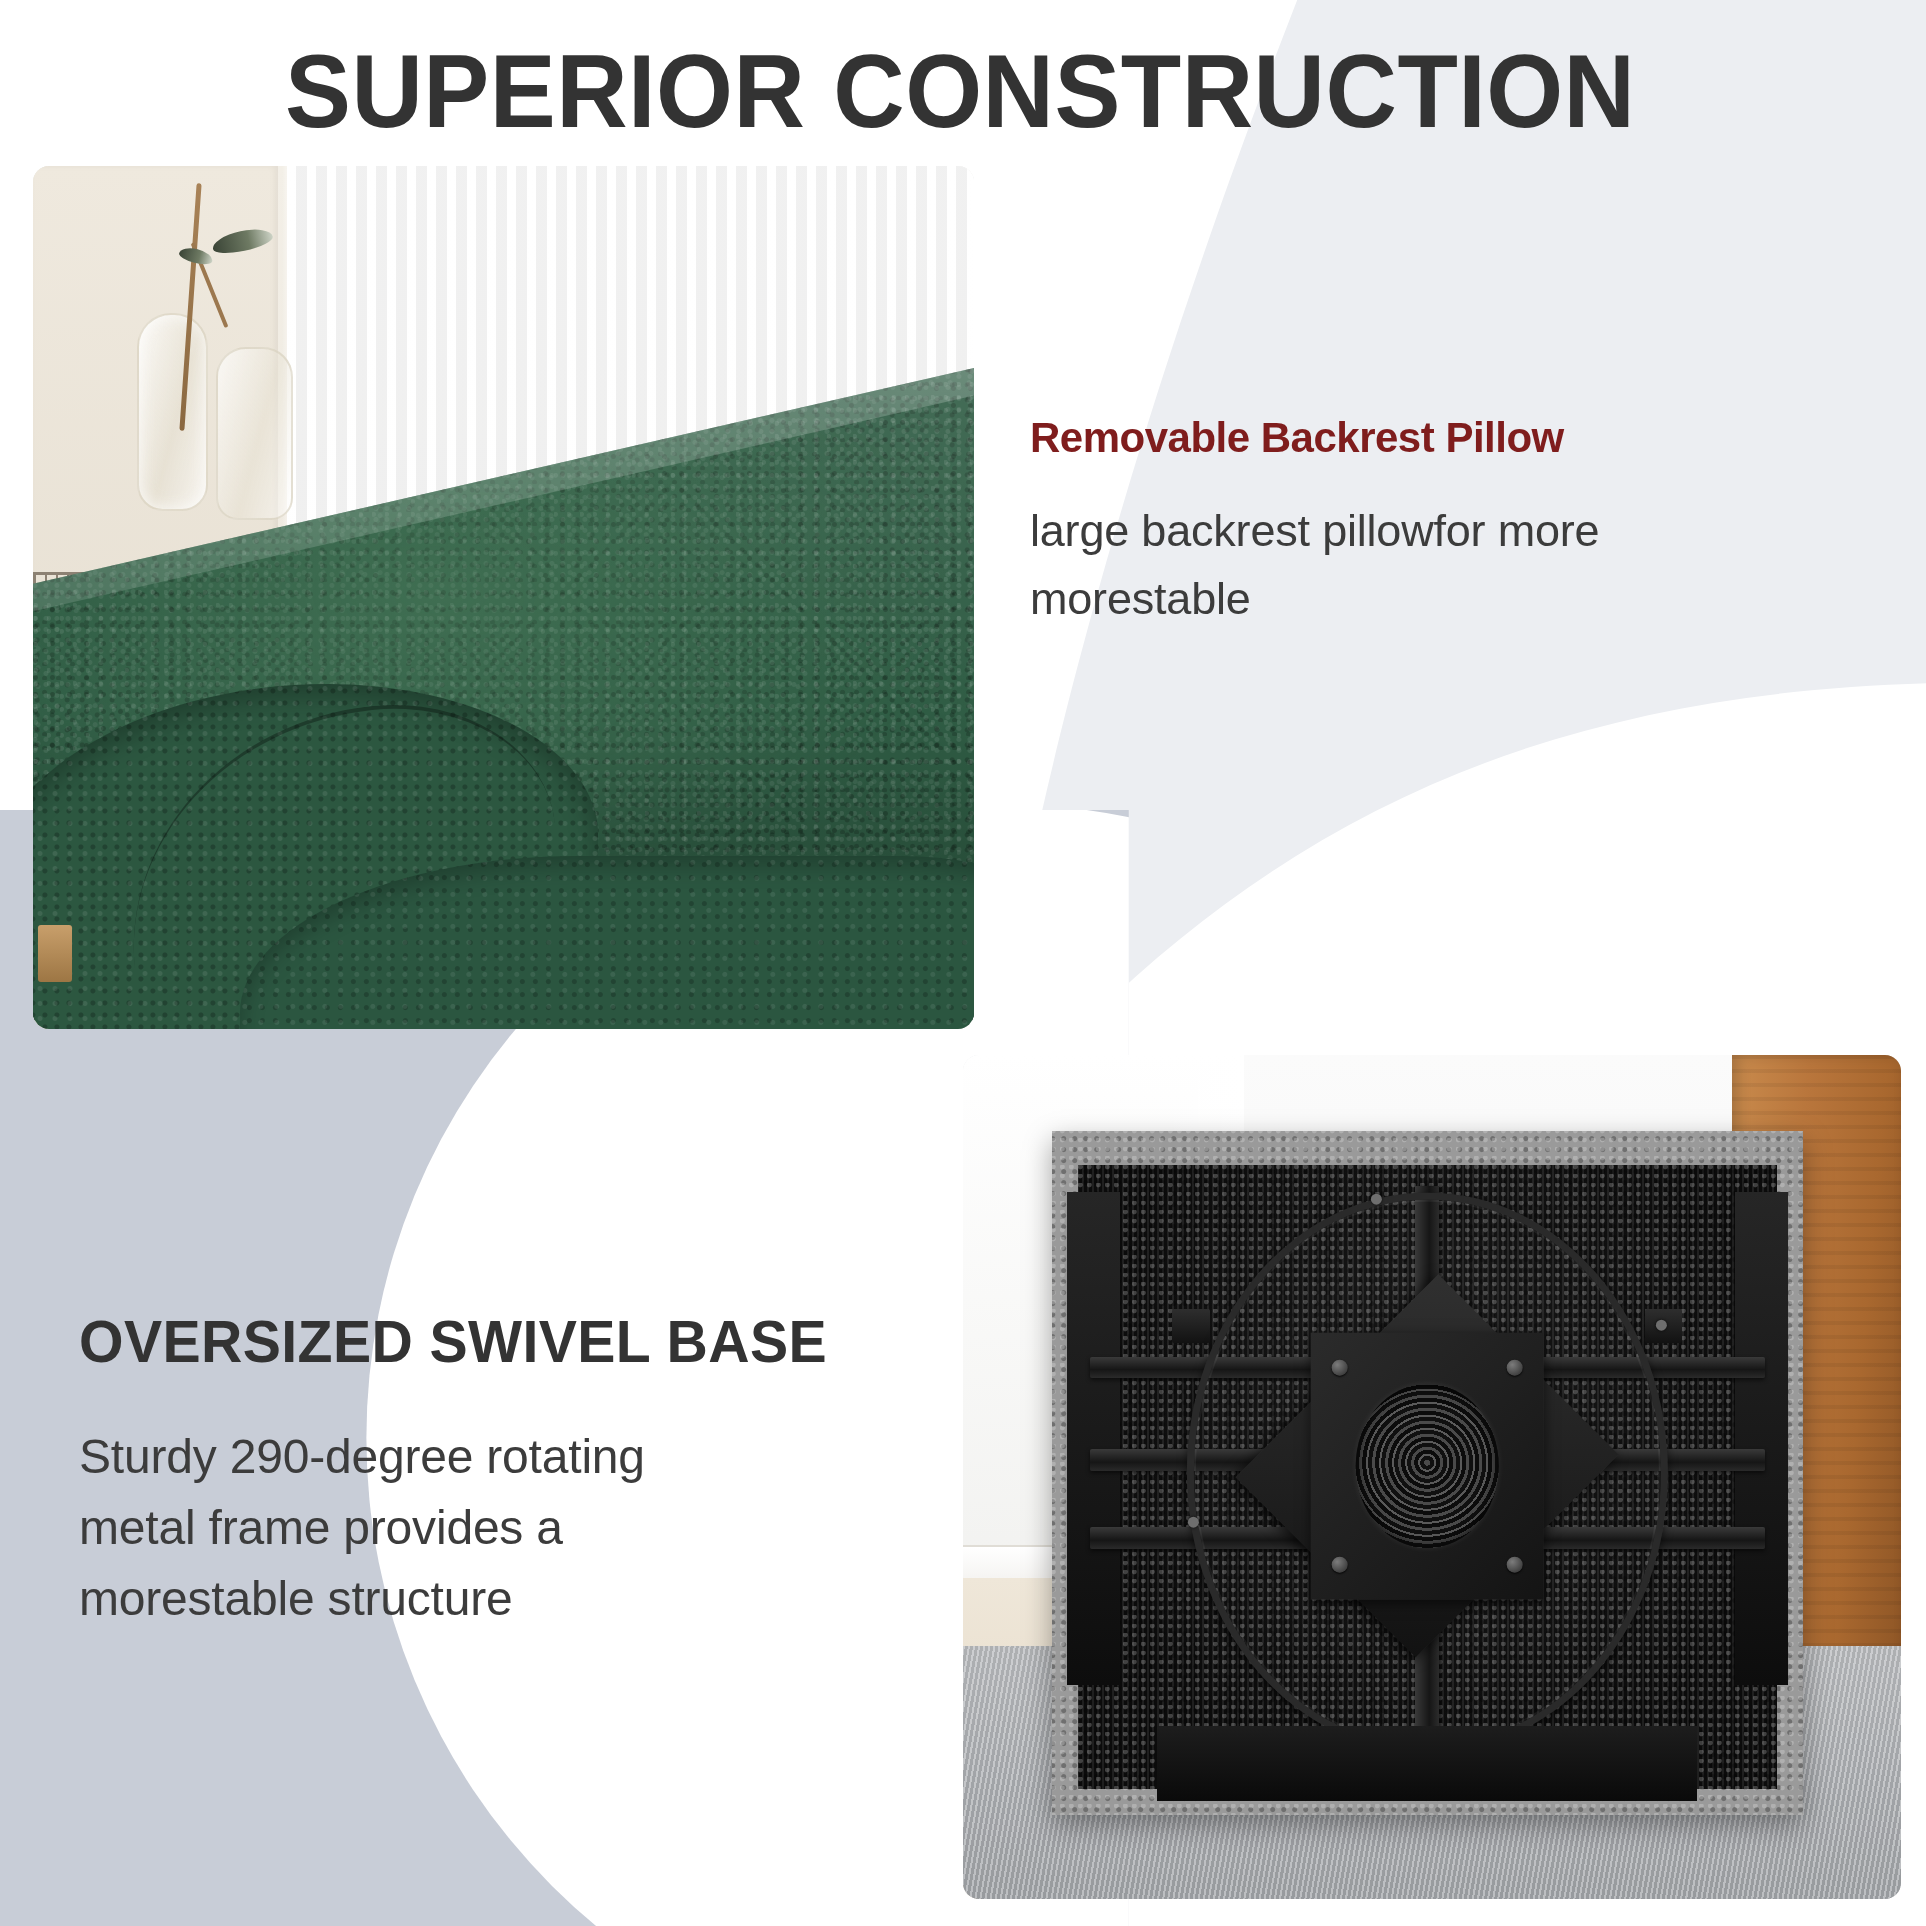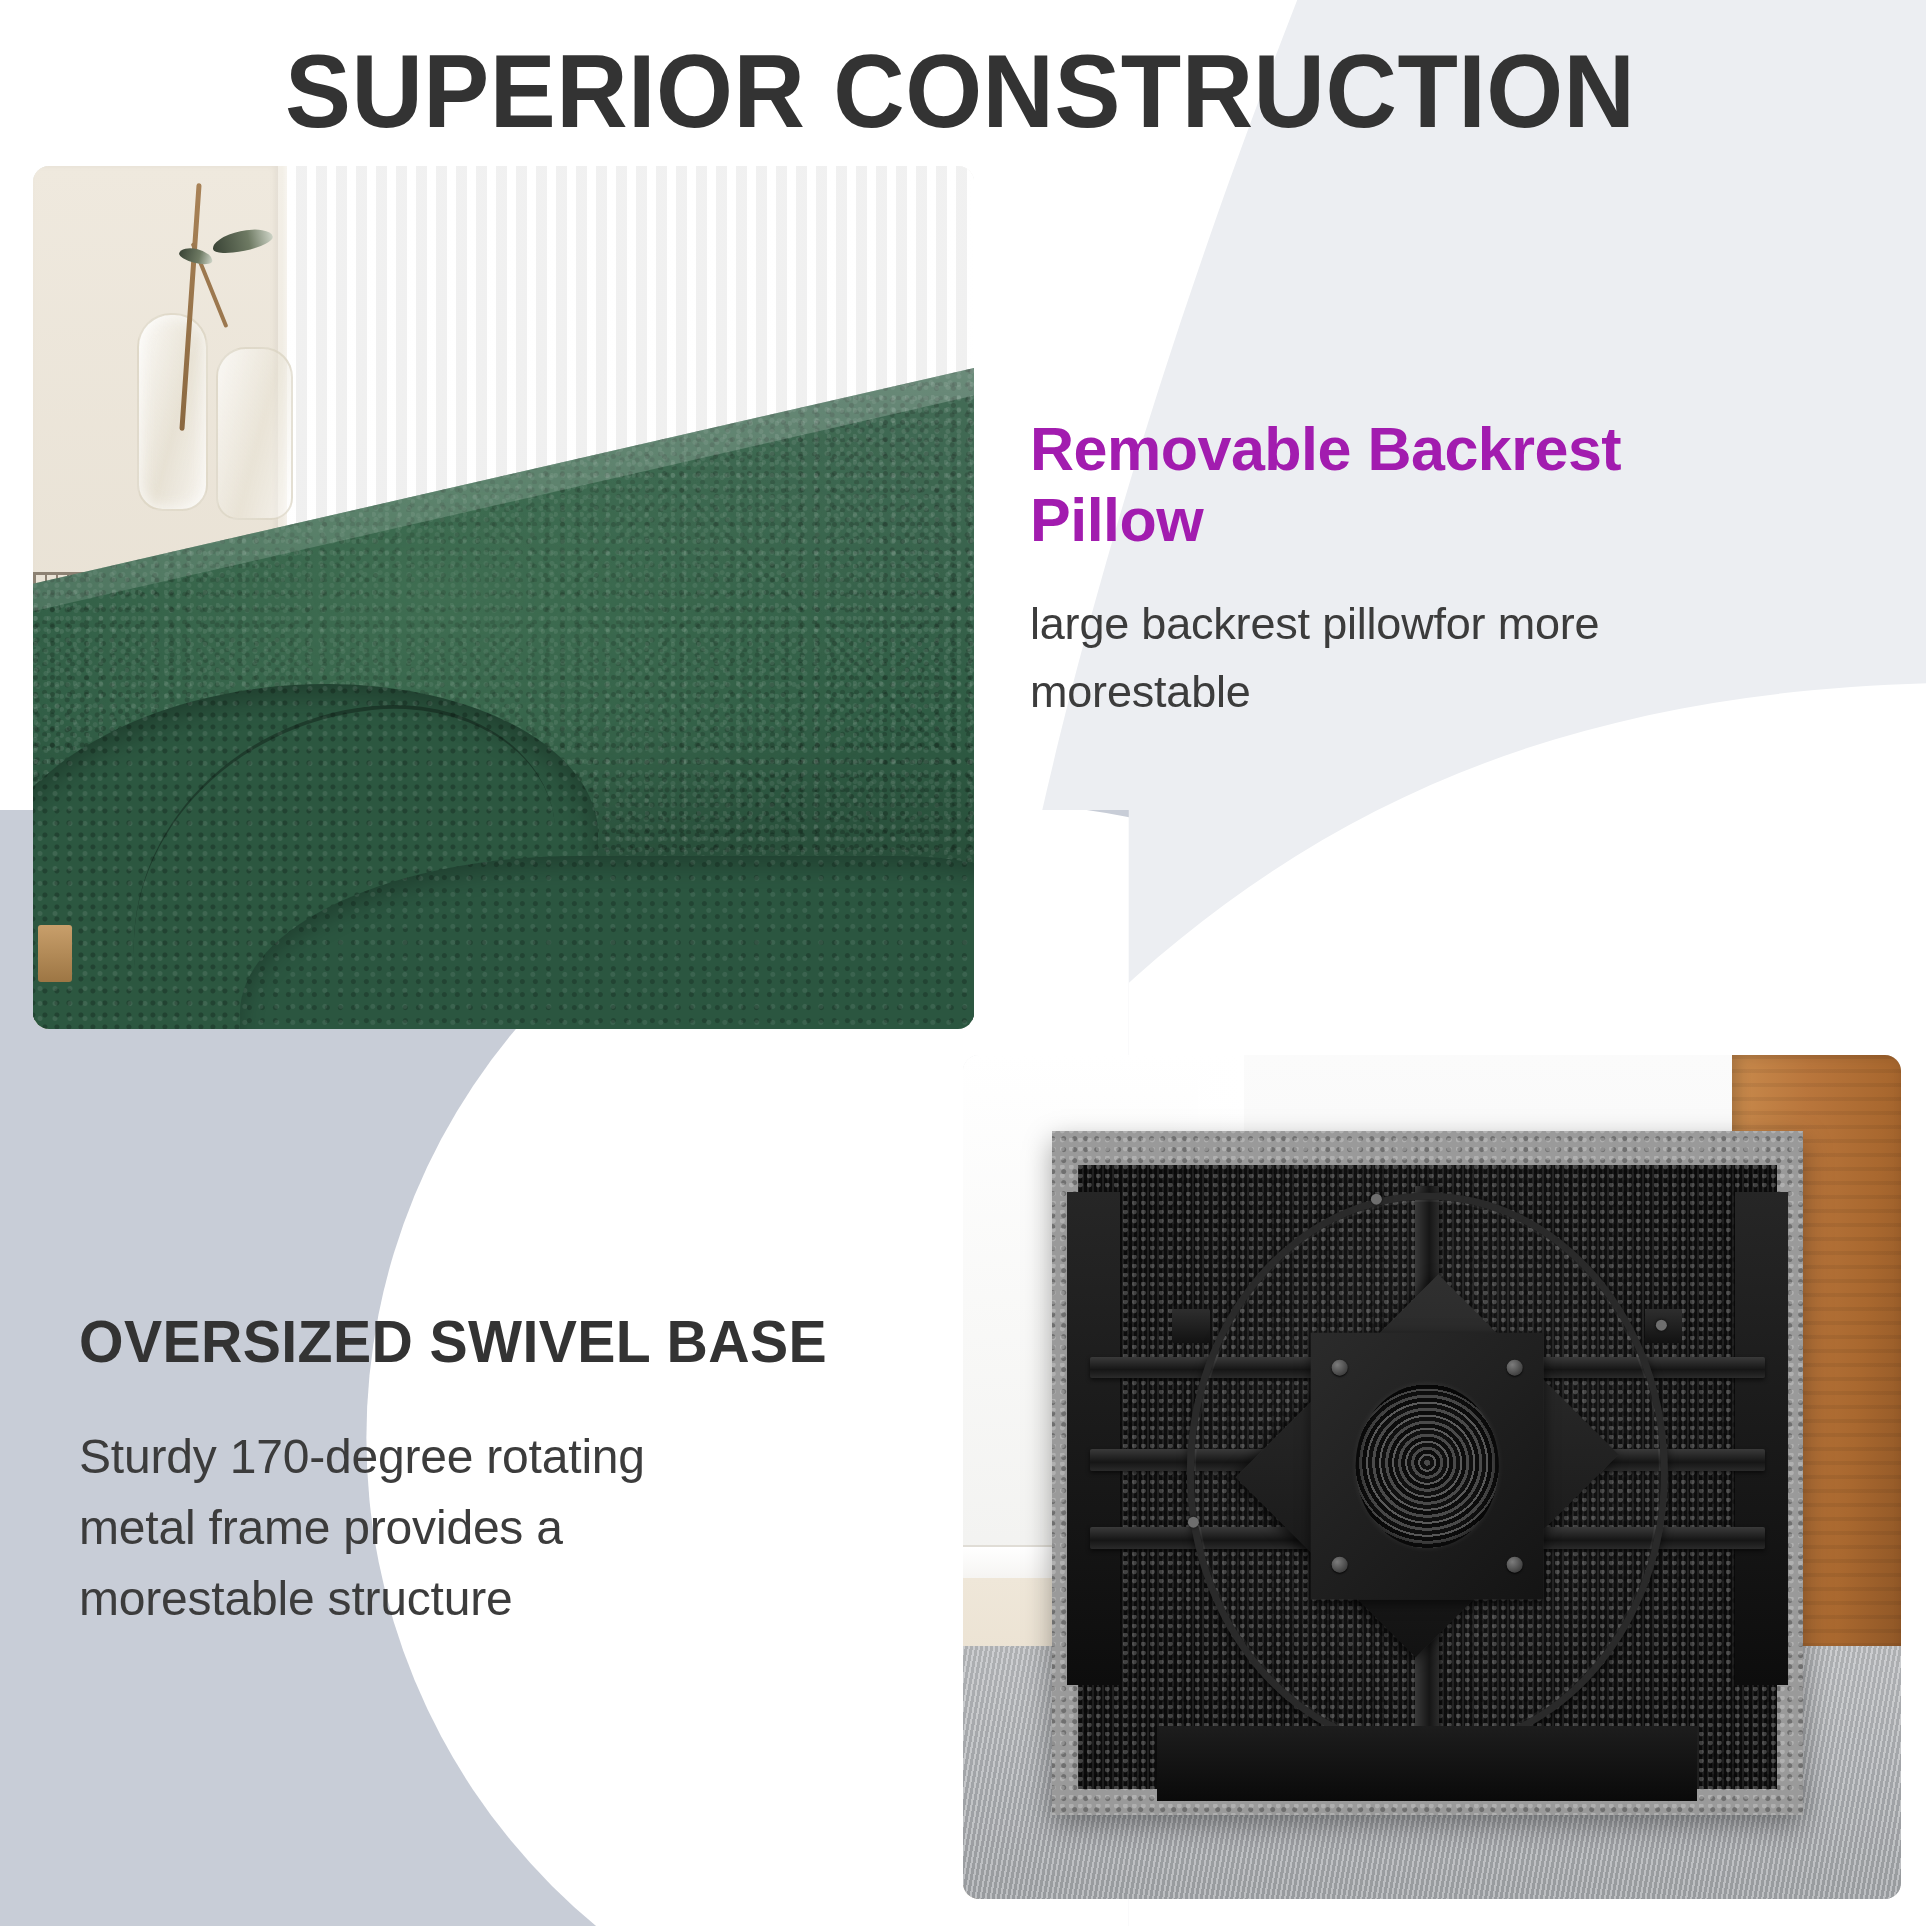--- a/index.html
+++ b/index.html
@@ -300,21 +300,21 @@
   }
   .brkt { position:absolute; width:5%; height:5%;
           background:linear-gradient(180deg,#2e2e2e,#121212); border-radius:2px; }
 
   
   .txt-block { position:absolute; }
   #block-top { left:1030px; top:414px; width:752px; }
   #block-bottom { left:79px; top:1309px; width:693px; }
 
   .head-mixed {
-    font-size:61px; font-weight:700; color:#a21caf;
+    font-size:42px; font-weight:700; color:#7f1d1d;
     line-height:1.16; letter-spacing:-0.5px;
   }
   .head-caps {
     font-size:59px; font-weight:700; color:#333333;
     line-height:1.15; letter-spacing:0.4px;
     transform:scaleX(0.97); transform-origin:left center;
     white-space:nowrap;
   }
   .body-txt {
     margin-top:34px;
@@ -435,17 +435,17 @@
     </div>
   </div>
 
   <div class="txt-block" id="block-top">
     <div class="head-mixed">Removable Backrest Pillow</div>
     <div class="body-txt">large backrest pillowfor more morestable</div>
   </div>
 
   <div class="txt-block" id="block-bottom">
     <div class="head-caps">OVERSIZED SWIVEL BASE</div>
-    <div class="body-txt">Sturdy 170-degree rotating metal frame provides a morestable structure</div>
+    <div class="body-txt">Sturdy 290-degree rotating metal frame provides a morestable structure</div>
   </div>
 
 </div>
 
 
 </body></html>

